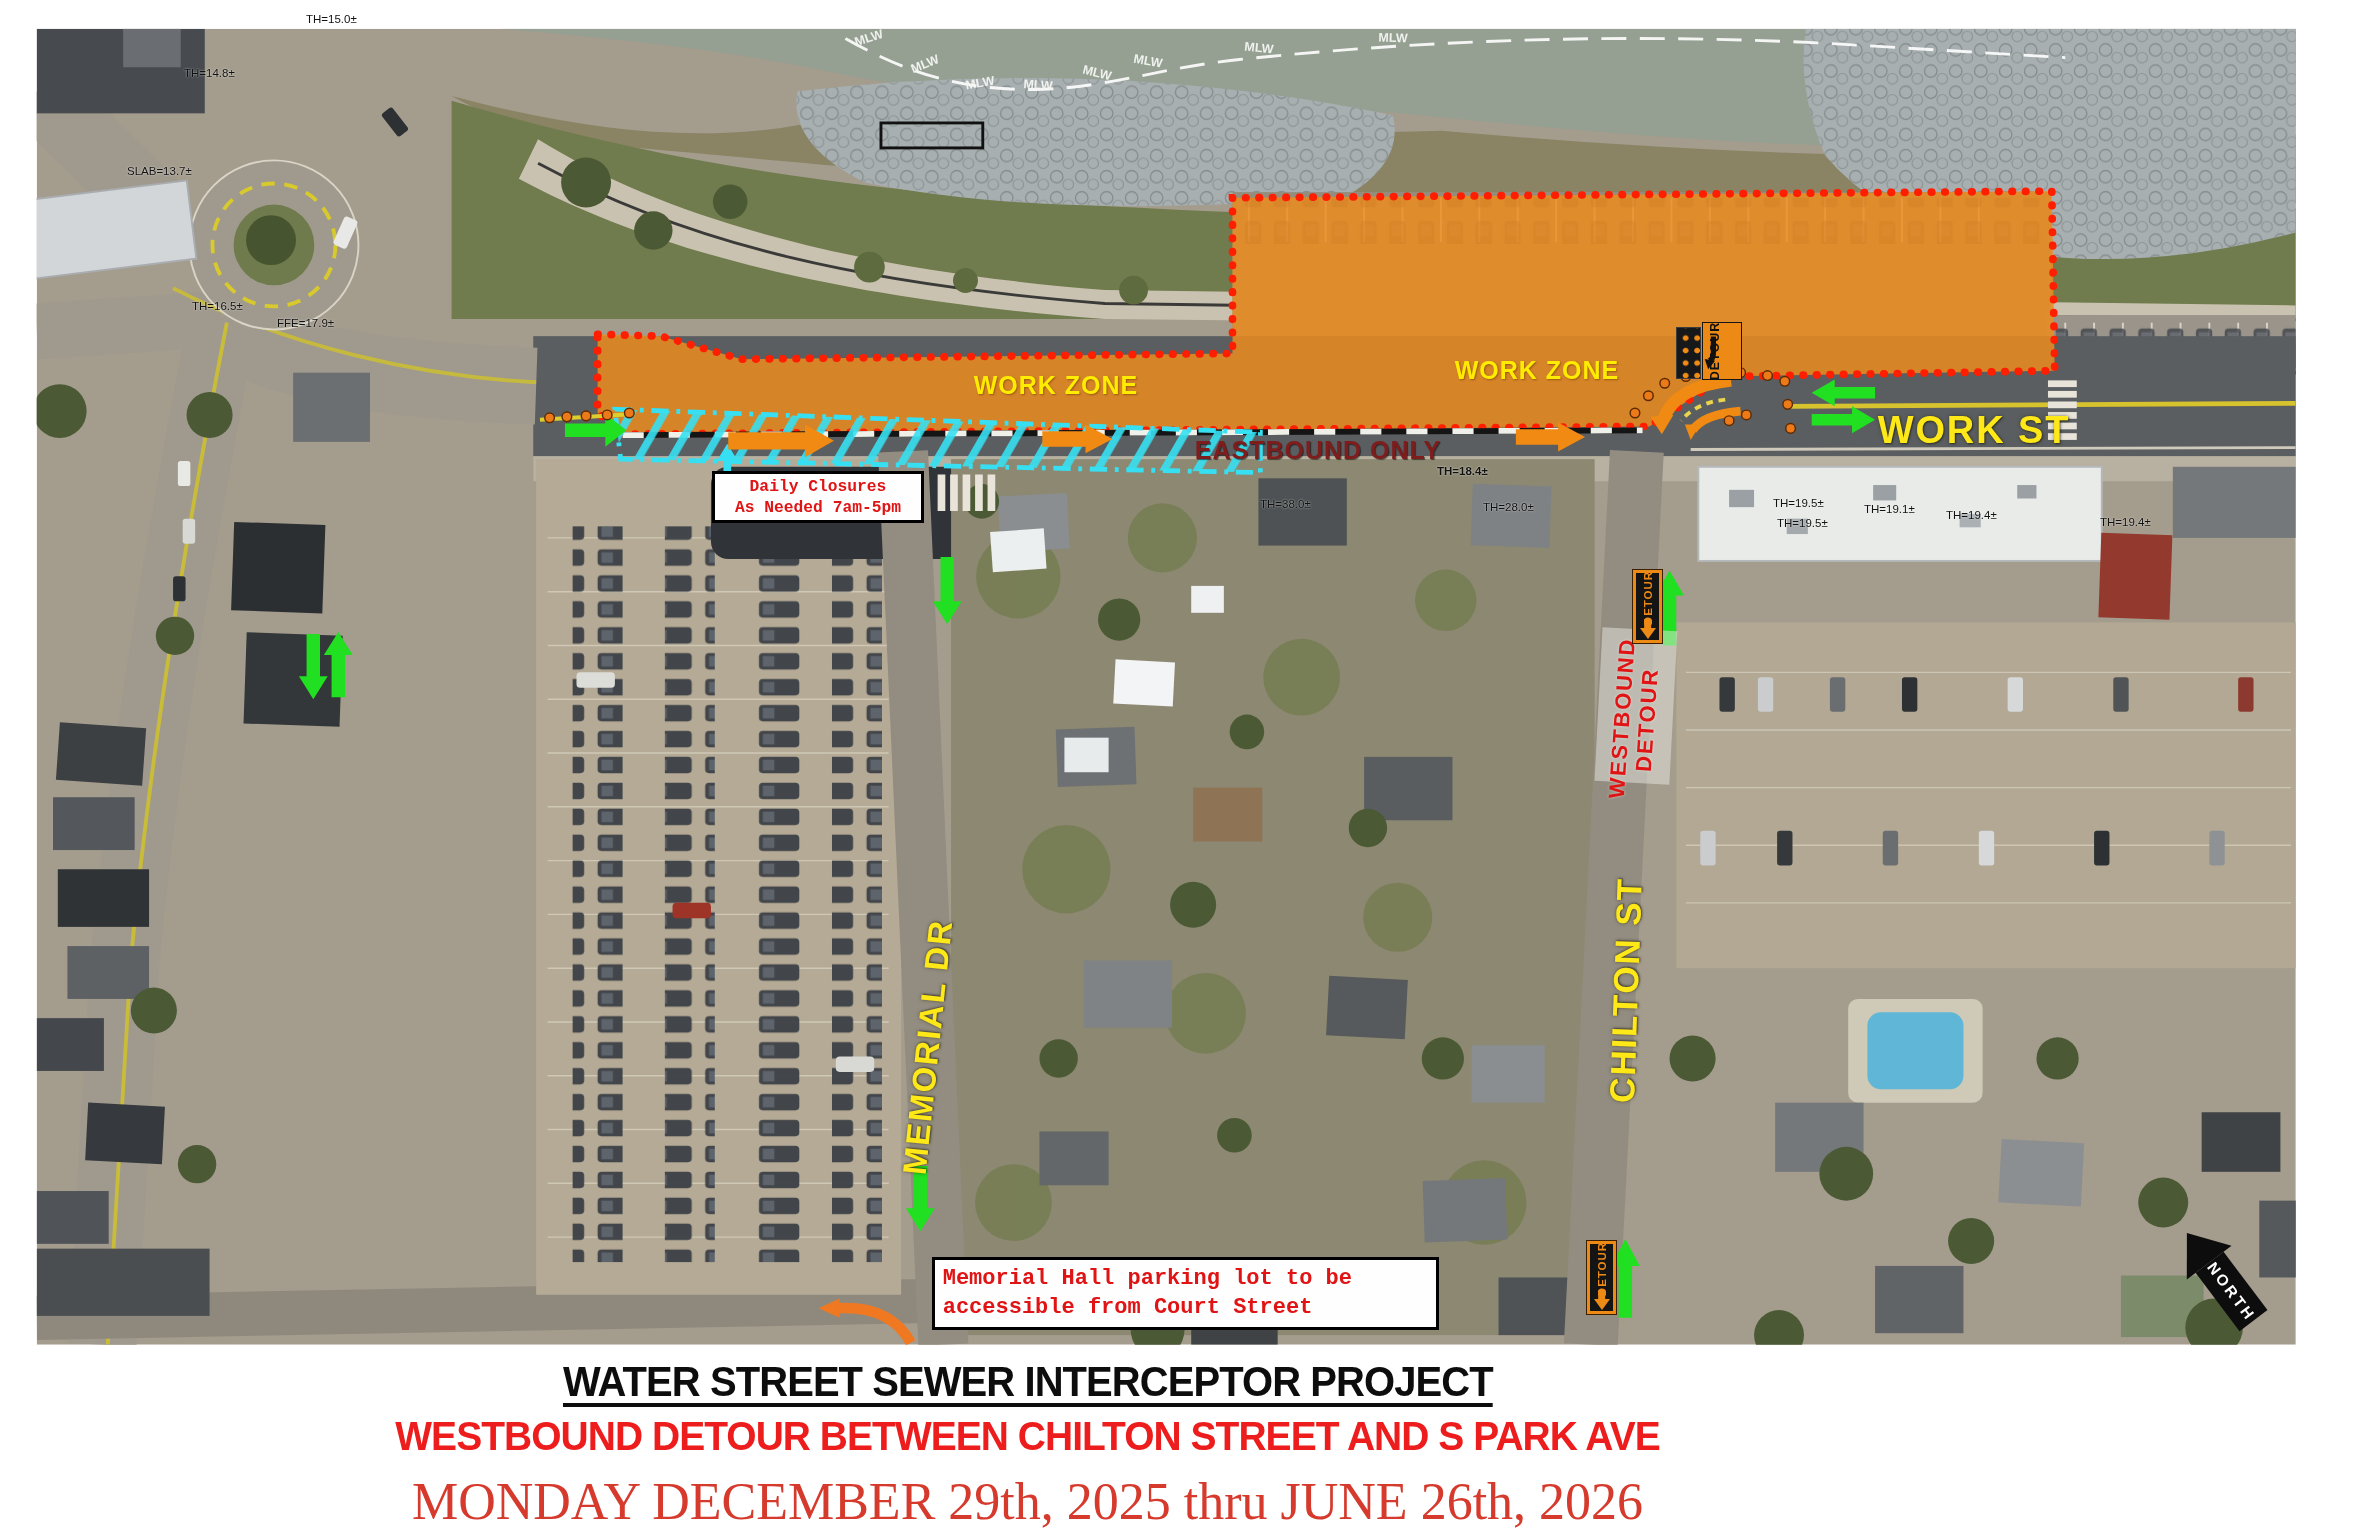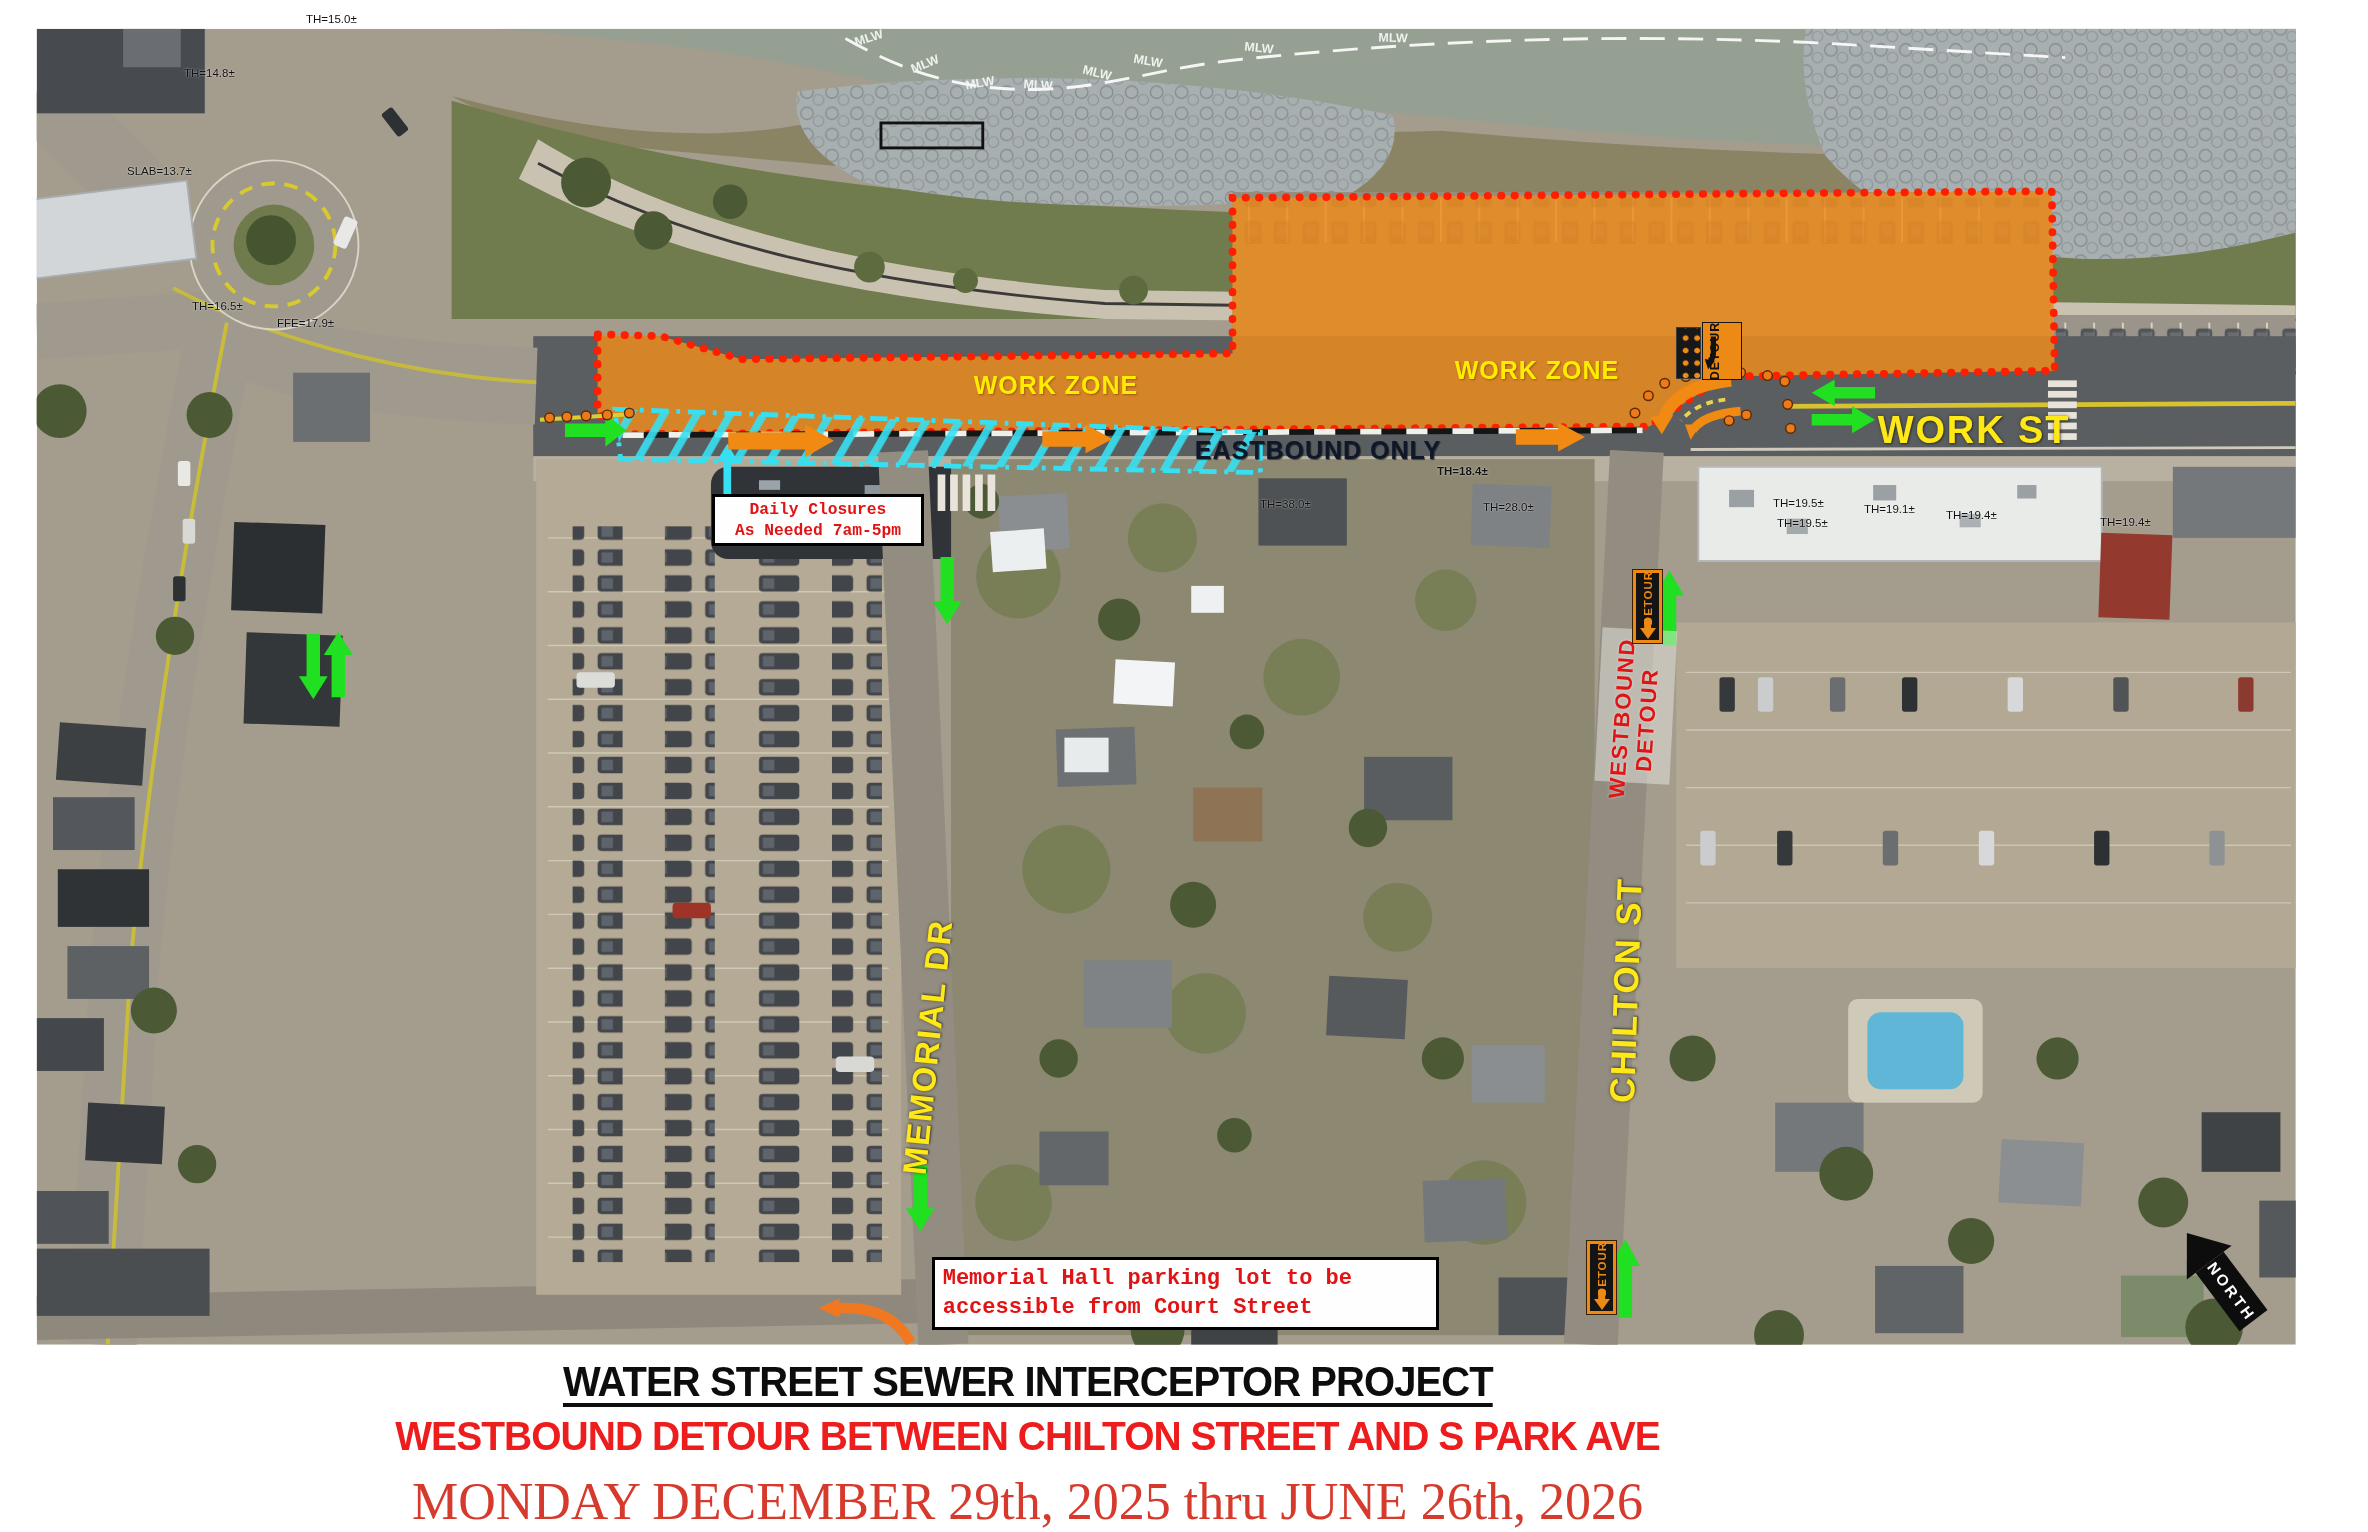--- a/index.html
+++ b/index.html
@@ -3,21 +3,21 @@
 <meta charset="utf-8">
 <style>
   html,body{margin:0;padding:0;background:#ffffff;}
   .stage{position:relative;width:2368px;height:1532px;background:#ffffff;overflow:hidden;
          font-family:"Liberation Sans",sans-serif;}
   .stage svg{position:absolute;left:0;top:0;}
   .lbl{position:absolute;white-space:nowrap;}
   .center{transform:translate(-50%,-50%);}
   .yellow-st{color:#ffe818;font-weight:bold;text-shadow:0 0 3.8px rgba(40,40,0,.55),1px 1px 1.9px rgba(0,0,0,.45);letter-spacing:1.9px;}
   .wz{color:#ffec00;font-weight:bold;font-size:25px;letter-spacing:1px;text-shadow:1px 1px 1.9px rgba(120,60,0,.6);}
-  .eb{color:#0f172a;font-weight:bold;font-size:25px;letter-spacing:1px;text-shadow:1px 1px 1px rgba(0,0,0,.55);}
+  .eb{color:#7f1d1d;font-weight:bold;font-size:25px;letter-spacing:1px;text-shadow:1px 1px 1px rgba(0,0,0,.55);}
   .note-box{position:absolute;background:#fefefe;border:3.8px solid #000;color:#e01414;
             font-family:"Liberation Mono","DejaVu Sans Mono",monospace;font-weight:bold;text-align:center;}
   .note-box div{white-space:nowrap;}
   .survey{position:absolute;color:#111;font-size:11.5px;white-space:nowrap;text-shadow:0 0 1.9px rgba(255,255,255,.8);}
   .mlw{position:absolute;color:#f4f6f2;font-size:12.5px;font-weight:bold;white-space:nowrap;opacity:.95;}
   .red-vert{color:#e01414;font-weight:bold;font-size:22px;line-height:1.12;letter-spacing:1.9px;text-align:center;
             text-shadow:0 0 2.9px rgba(255,255,255,.55);}
   
   .signB{position:absolute;background:#ed8a16;border:1.9px solid #3a2000;padding:2.9px;box-sizing:border-box;}
   .signB .inner{position:relative;width:100%;height:100%;background:#141414;}
@@ -411,21 +411,21 @@
 
 <div class="lbl yellow-st center" style="left:1974px;top:430px;font-size:38px;">WORK ST</div>
 <div class="lbl yellow-st" style="left:928px;top:1047px;font-size:33px;transform:translate(-50%,-50%) rotate(-84deg);">MEMORIAL DR</div>
 <div class="lbl yellow-st" style="left:1626px;top:990px;font-size:35px;transform:translate(-50%,-50%) rotate(-88deg);">CHILTON ST</div>
 
 <div class="lbl red-vert" style="left:1635px;top:719px;transform:translate(-50%,-50%) rotate(-86deg);">
   <div>WESTBOUND</div>
   <div>DETOUR</div>
 </div>
 
-<div class="note-box" style="left:712px;top:494px;width:206px;font-size:16.3px;line-height:1.3;padding:1.9px 0;">
+<div class="note-box" style="left:712px;top:471px;width:206px;font-size:16.3px;line-height:1.3;padding:1.9px 0;">
   <div>Daily Closures</div>
   <div>As Needed 7am-5pm</div>
 </div>
 
 <div class="note-box" style="left:920px;top:1257px;width:486px;font-size:22px;line-height:1.35;padding:3.8px 7.7px;text-align:left;margin-left:12px;">
   <div>Memorial Hall parking lot to be</div>
   <div>accessible from Court Street</div>
 </div>
 
 <div class="board" style="left:1676px;top:327px;width:25px;height:52px;"></div>

